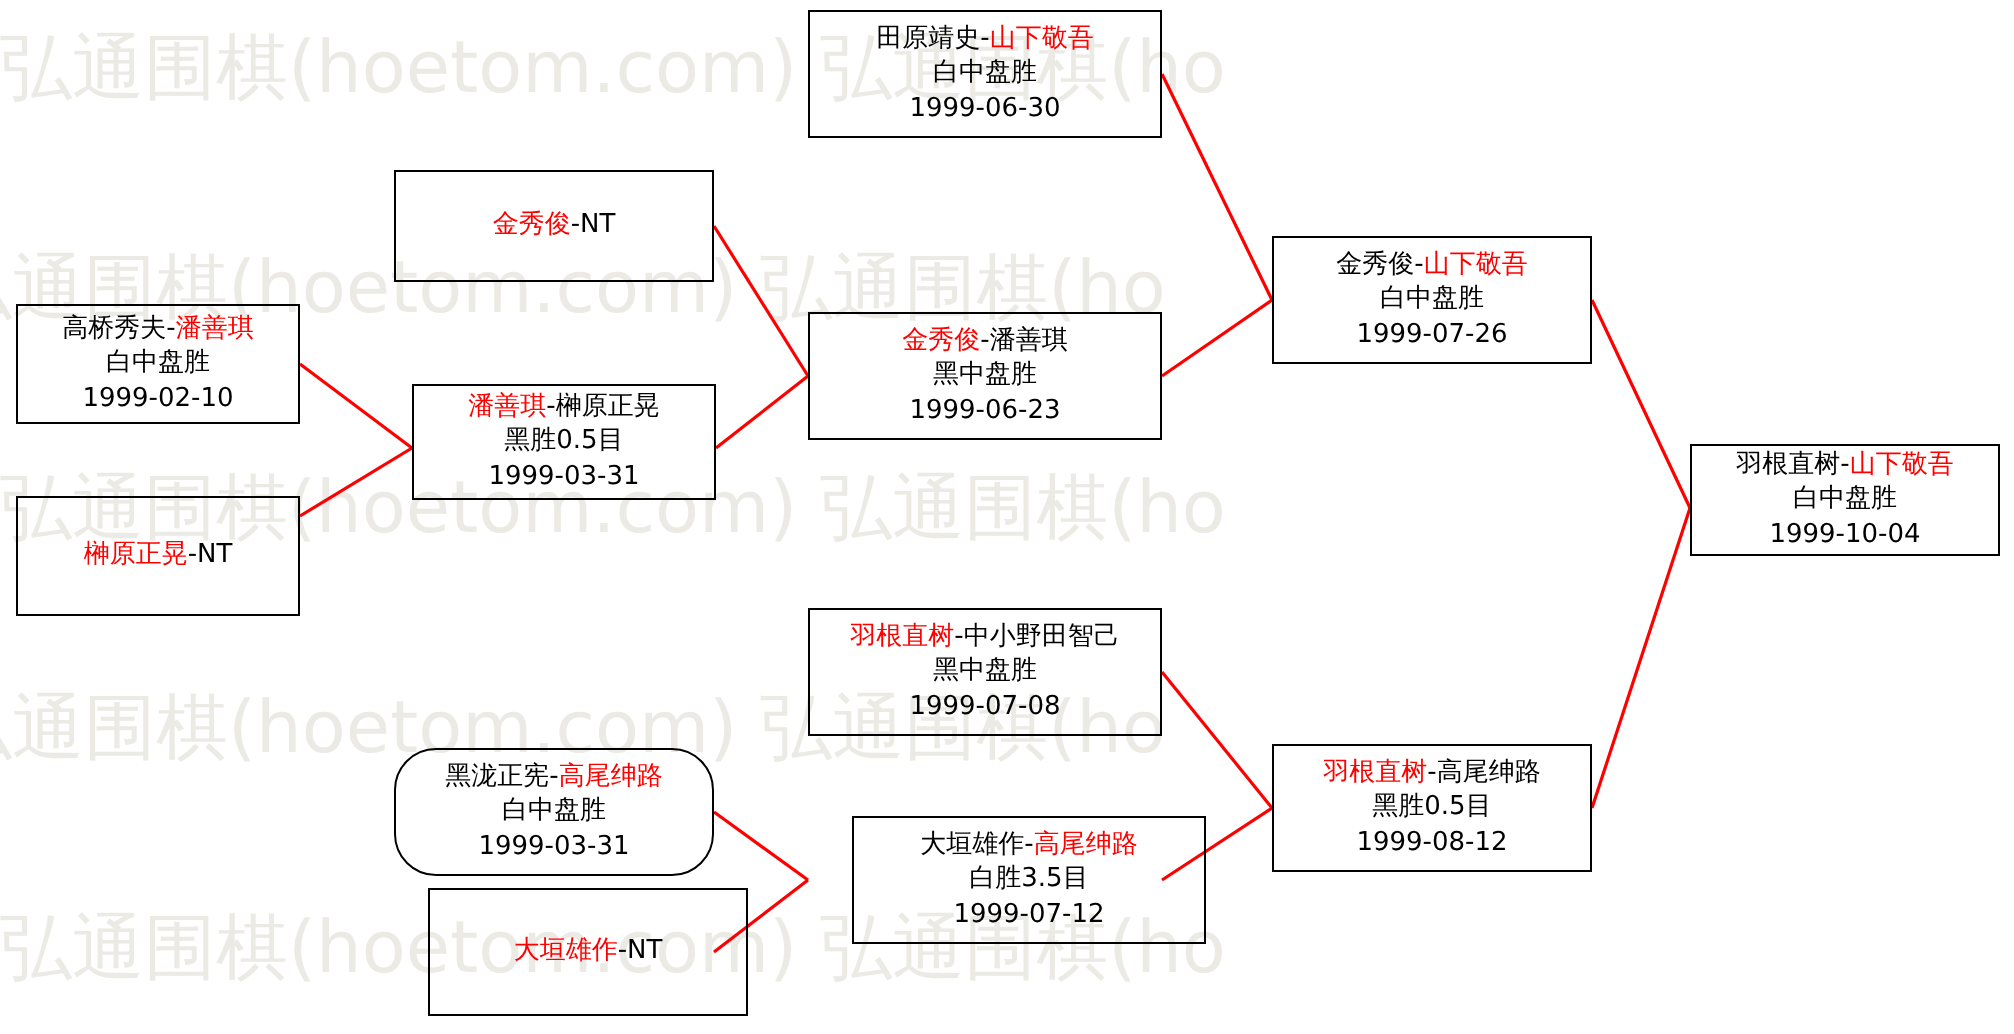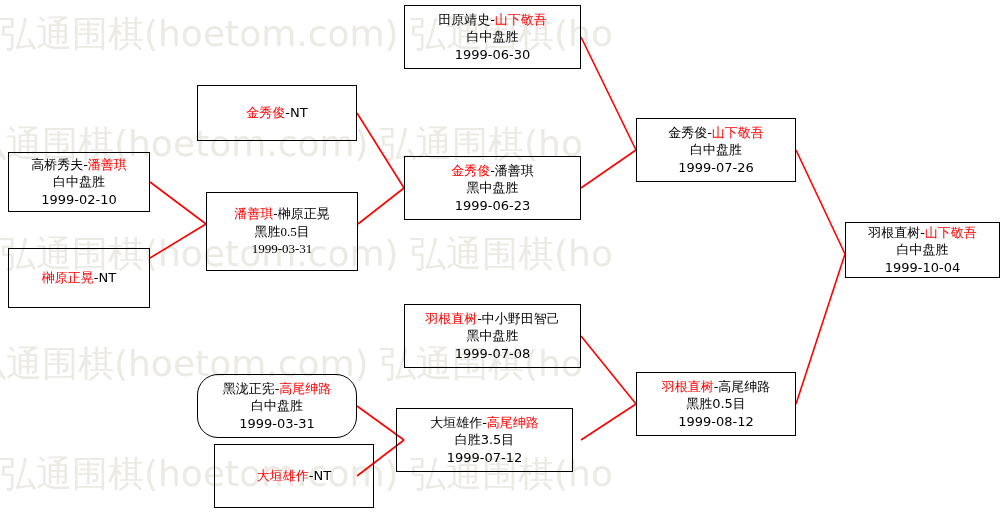--- a/index.html
+++ b/index.html
@@ -66,21 +66,21 @@
       <div class="line"><span class="blk">高桥秀夫-</span><span class="red">潘善琪</span></div>
       <div class="line"><span class="blk">白中盘胜</span></div>
       <div class="line"><span class="blk">1999-02-10</span></div>
     </div>
     <div class="node" style="left: 8px; top: 228px; width: 142px; height: 60px; border-color: rgb(0, 0, 0); margin-top: 20px;">
       <div class="line"><span class="red">榊原正晃</span><span class="blk">-NT</span></div>
     </div>
     <div class="node" style="left: 197px; top: 85px; width: 160px; height: 56px; border-color: rgb(0, 0, 0);">
       <div class="line"><span class="red">金秀俊</span><span class="blk">-NT</span></div>
     </div>
-    <div class="node" style="left: 206px; top: 192px; width: 152px; height: 79px; border-color: rgb(0, 0, 0); font-family: Liberation Serif, serif;">
+    <div class="node" style="left: 206px; top: 192px; width: 152px; height: 58px; border-color: rgb(0, 0, 0);">
       <div class="line"><span class="red">潘善琪</span><span class="blk">-榊原正晃</span></div>
       <div class="line"><span class="blk">黑胜0.5目</span></div>
       <div class="line"><span class="blk">1999-03-31</span></div>
     </div>
     <div class="node" style="left: 404px; top: 5px; width: 177px; height: 64px; border-color: rgb(0, 0, 0);">
       <div class="line"><span class="blk">田原靖史-</span><span class="red">山下敬吾</span></div>
       <div class="line"><span class="blk">白中盘胜</span></div>
       <div class="line"><span class="blk">1999-06-30</span></div>
     </div>
     <div class="node" style="left: 404px; top: 156px; width: 177px; height: 64px; border-color: rgb(0, 0, 0);">
@@ -104,21 +104,21 @@
       <div class="line"><span class="blk">1999-07-08</span></div>
     </div>
     <div class="node" style="left: 197px; top: 374px; width: 160px; height: 64px; border-color: rgb(0, 0, 0); border-radius: 21px;">
       <div class="line"><span class="blk">黑泷正宪-</span><span class="red">高尾绅路</span></div>
       <div class="line"><span class="blk">白中盘胜</span></div>
       <div class="line"><span class="blk">1999-03-31</span></div>
     </div>
     <div class="node" style="left: 214px; top: 444px; width: 160px; height: 64px; border-color: rgb(0, 0, 0);">
       <div class="line"><span class="red">大垣雄作</span><span class="blk">-NT</span></div>
     </div>
-    <div class="node" style="left: 396px; top: 408px; width: 177px; height: 64px; border-color: rgb(0, 0, 0);">
+    <div class="node" style="left: 426px; top: 408px; width: 177px; height: 64px; border-color: rgb(0, 0, 0);">
       <div class="line"><span class="blk">大垣雄作-</span><span class="red">高尾绅路</span></div>
       <div class="line"><span class="blk">白胜3.5目</span></div>
       <div class="line"><span class="blk">1999-07-12</span></div>
     </div>
     <div class="node" style="left: 636px; top: 372px; width: 160px; height: 64px; border-color: rgb(0, 0, 0);">
       <div class="line"><span class="red">羽根直树</span><span class="blk">-高尾绅路</span></div>
       <div class="line"><span class="blk">黑胜0.5目</span></div>
       <div class="line"><span class="blk">1999-08-12</span></div>
     </div>
   </div>

